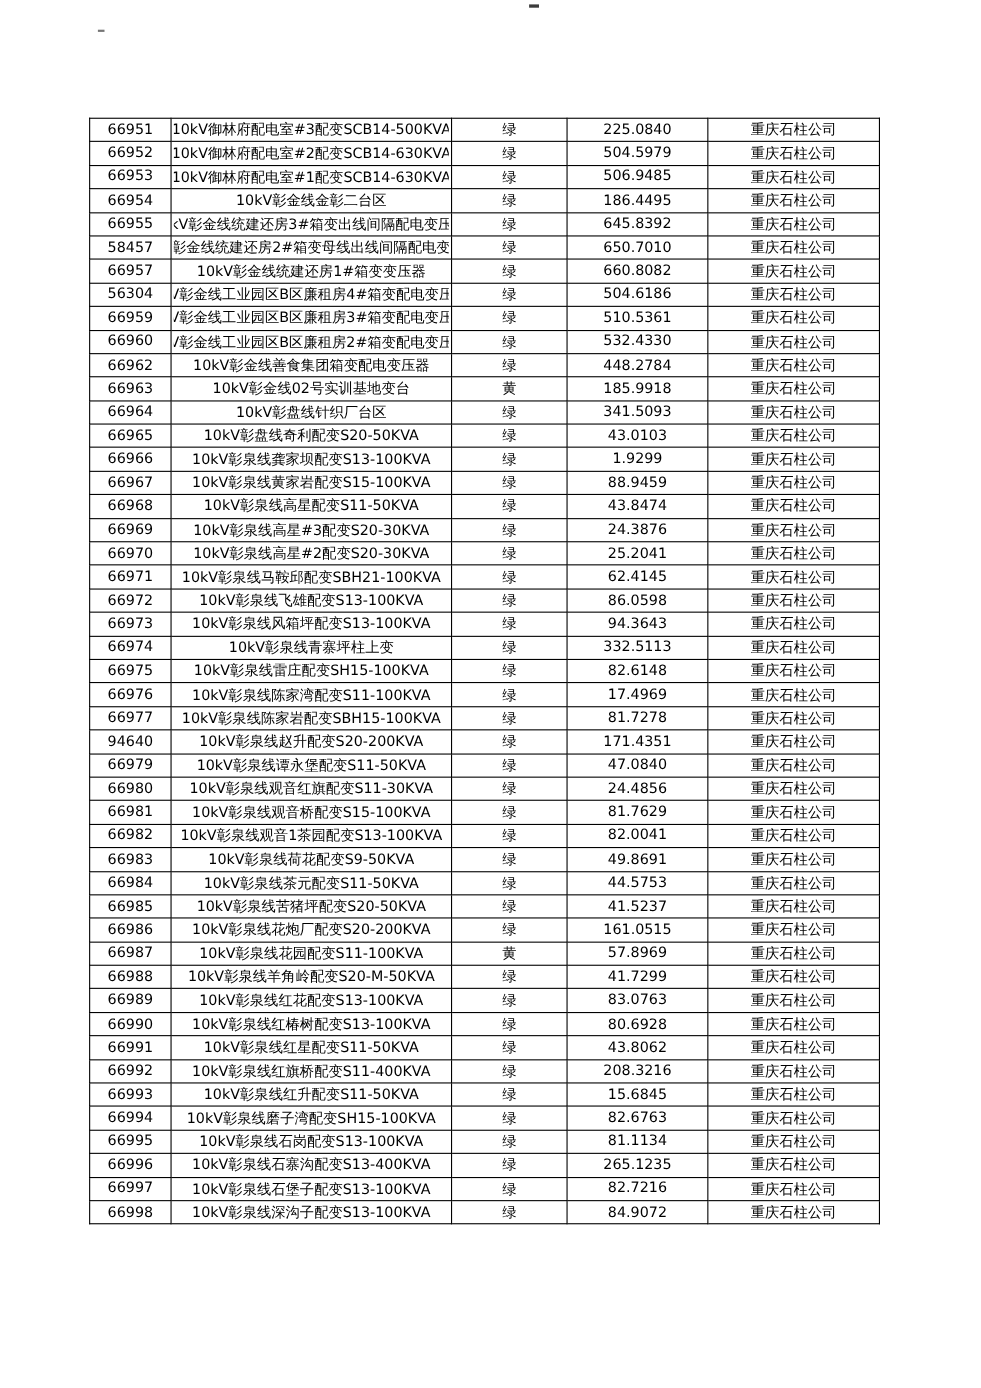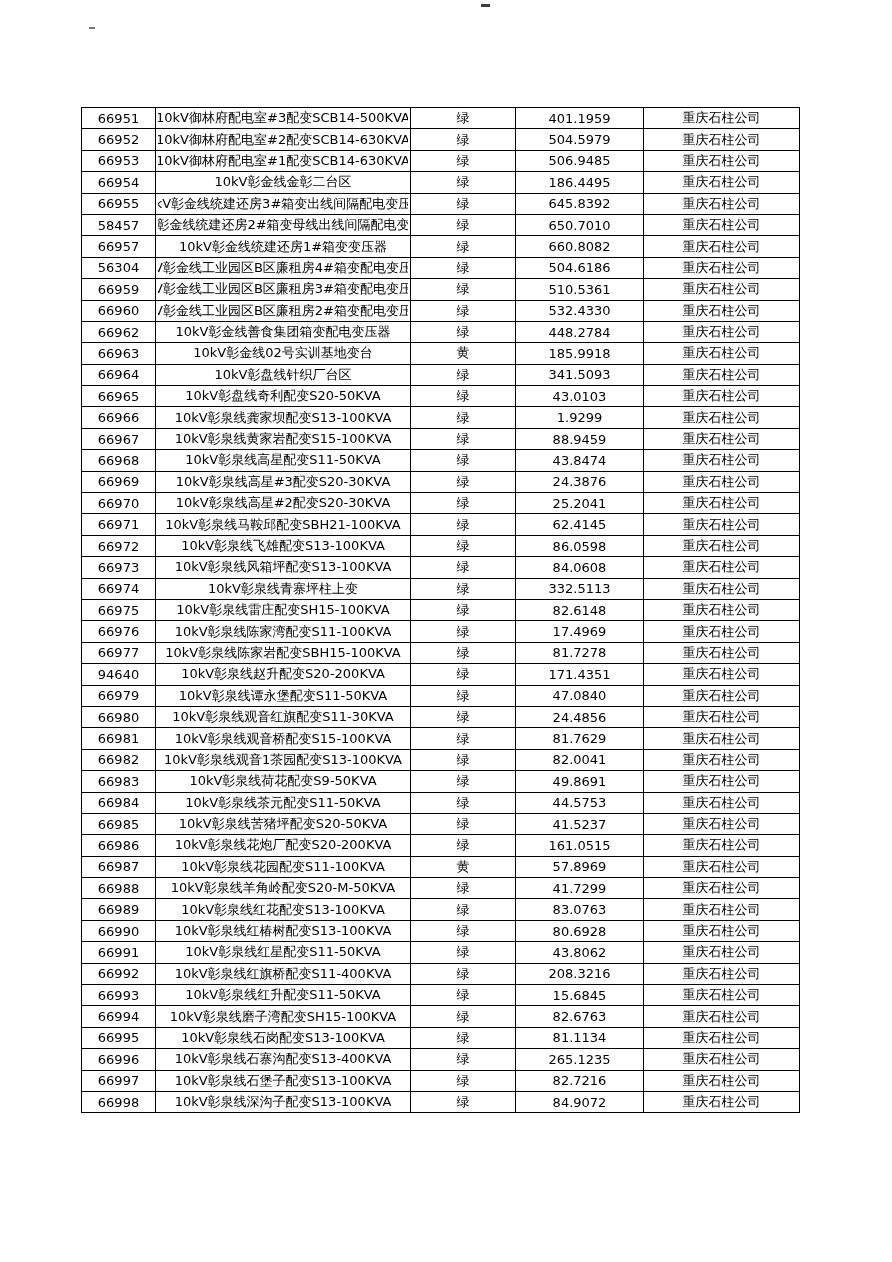--- a/index.html
+++ b/index.html
@@ -83,21 +83,21 @@
               <span class="cell-text">10kV御林府配电室#3配变SCB14-500KVA</span>
             </div>
           </td>
           <td>
             <div class="cell-wrap">
               <span class="cell-text">绿</span>
             </div>
           </td>
           <td>
             <div class="cell-wrap">
-              <span class="cell-text">401.1959</span>
+              <span class="cell-text">225.0840</span>
             </div>
           </td>
           <td>
             <div class="cell-wrap">
               <span class="cell-text">重庆石柱公司</span>
             </div>
           </td>
         </tr>
         <tr>
           <td>
@@ -650,21 +650,21 @@
               <span class="cell-text">10kV彰泉线风箱坪配变S13-100KVA</span>
             </div>
           </td>
           <td>
             <div class="cell-wrap">
               <span class="cell-text">绿</span>
             </div>
           </td>
           <td>
             <div class="cell-wrap">
-              <span class="cell-text">84.0608</span>
+              <span class="cell-text">94.3643</span>
             </div>
           </td>
           <td>
             <div class="cell-wrap">
               <span class="cell-text">重庆石柱公司</span>
             </div>
           </td>
         </tr>
         <tr>
           <td>

